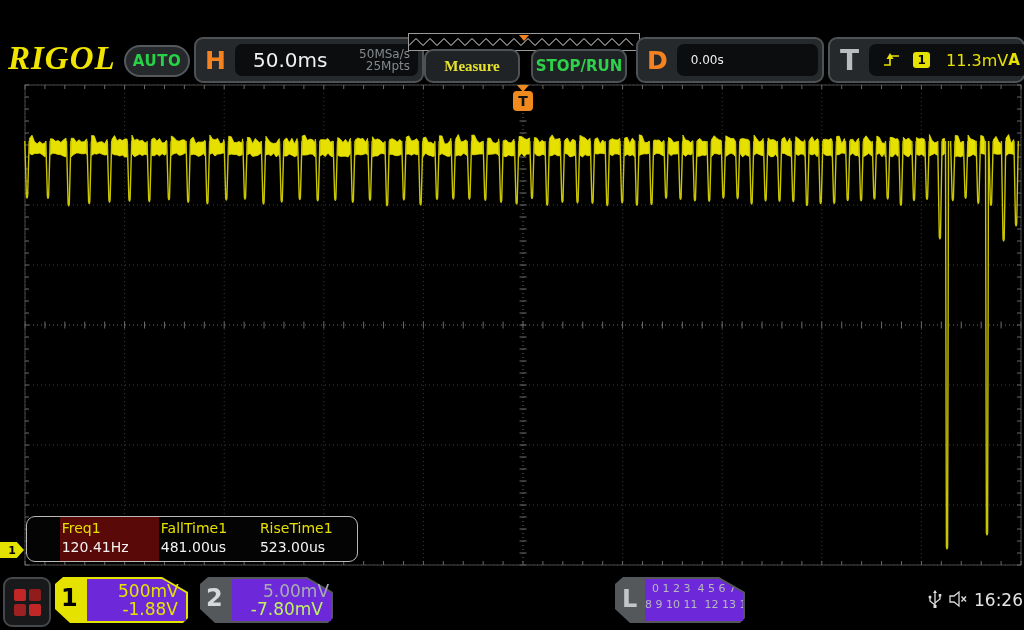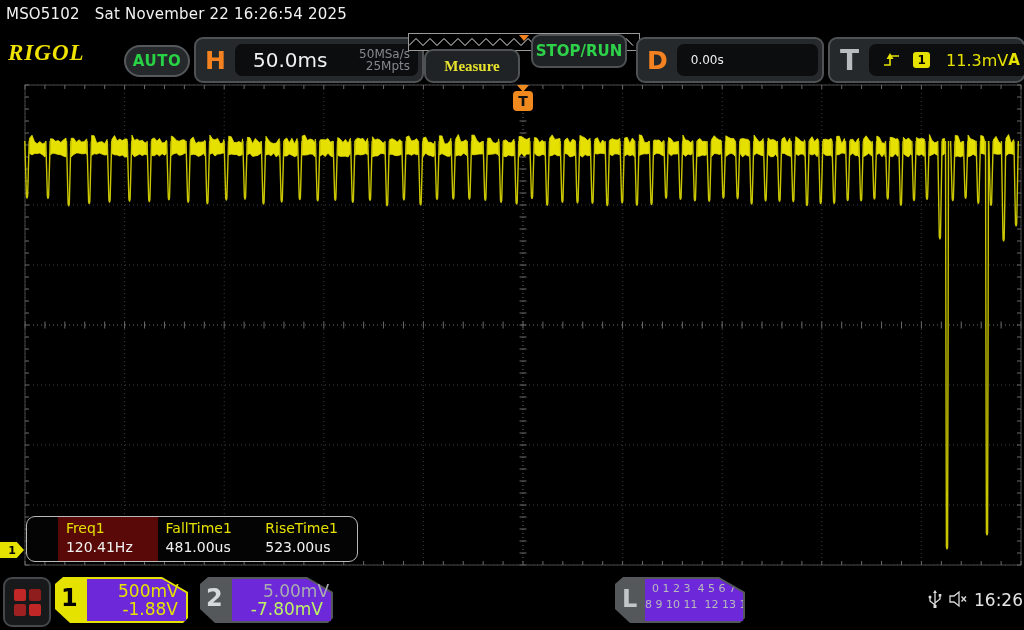--- a/index.html
+++ b/index.html
@@ -6,38 +6,38 @@
   #screen{position:relative;width:1024px;height:630px;background:#000;overflow:hidden;
           font-family:"DejaVu Sans","Liberation Sans",sans-serif;color:#e8e8e8;}
   .abs{position:absolute;}
 
   
   #titlebar{left:6px;top:5px;font-size:15px;color:#f2f2f2;letter-spacing:.2px;}
   #titlebar span{margin-right:10px;}
 
   
   #brand{left:8px;top:40px;font-family:"Liberation Serif","DejaVu Serif",serif;
-         font-style:italic;font-weight:bold;font-size:23px;color:#f0e400;letter-spacing:1px;}
+         font-style:italic;font-weight:bold;font-size:33px;color:#f0e400;letter-spacing:1px;}
   #auto-pill{left:124px;top:45px;width:62px;height:28px;border-radius:16px;
              background:#26292b;border:2px solid #55595c;display:flex;align-items:center;justify-content:center;}
   #auto-pill span{color:#27d245;font-weight:bold;font-size:15px;letter-spacing:.5px;}
 
   .tool-block{background:#26292b;border:2px solid #4e5254;border-radius:9px;display:flex;align-items:center;}
   .tool-letter{font-weight:bold;font-size:25px;padding:0 9px;}
   .inner-dark{background:#0b0d0e;border-radius:7px;height:32px;display:flex;align-items:center;flex:1;margin-right:4px;}
 
   #h-block{left:194px;top:37px;width:226px;height:42px;}
   #h-letter{color:#f58220;}
   #h-value{color:#f0f0f0;font-size:20px;margin-left:18px;}
   #h-rate{margin-left:auto;margin-right:8px;text-align:right;color:#85898d;font-size:12px;line-height:12px;}
 
   .tool-btn{background:#202325;border:2px solid #4e5254;border-radius:9px;
             display:flex;align-items:center;justify-content:center;font-weight:bold;font-size:15px;}
   #measure-btn{left:424px;top:49px;width:92px;height:30px;color:#e6e22e;font-family:Liberation Serif, serif;}
-  #stoprun-btn{left:531px;top:34px;width:92px;height:30px;color:#2ed24a;}
+  #stoprun-btn{left:531px;top:49px;width:92px;height:30px;color:#2ed24a;}
 
   #record-ind{left:408px;top:33px;width:230px;height:16px;background:#000;border:1px solid #9a9a9a;}
   #d-block{left:636px;top:37px;width:184px;height:42px;}
   #d-letter{color:#f58220;}
   #d-value{color:#f0f0f0;font-size:12px;margin-left:14px;}
 
   #t-block{left:828px;top:37px;width:193px;height:42px;}
   #t-letter{color:#b9bdbf;font-size:28px;padding:0 10px;}
   #t-badge{width:17px;height:16px;background:#e6e200;color:#000;border-radius:3px;
            font-size:12px;font-weight:bold;display:flex;align-items:center;justify-content:center;margin-left:12px;}
@@ -50,21 +50,21 @@
             border-right:6px solid transparent;border-top:7px solid #f08a1e;}
   #trig-shield{position:absolute;left:0;top:6px;width:20px;height:20px;background:#f08a1e;border-radius:4px;
                color:#111;font-weight:bold;font-size:14px;display:flex;align-items:center;justify-content:center;}
   #ch1-marker{left:0;top:542px;width:24px;height:16px;background:#e6e200;color:#000;font-size:11px;font-weight:bold;
               display:flex;align-items:center;justify-content:center;
               clip-path:polygon(0 0,70% 0,100% 50%,70% 100%,0 100%);}
 
   
   #meas-panel{left:26px;top:516px;width:330px;height:44px;background:rgba(4,4,4,.92);
               border:1.5px solid #b9b9b9;border-radius:9px;display:flex;overflow:hidden;}
-  .meas-cell{padding:3px 0 0 8px;width:98px;}
+  .meas-cell{padding:3px 0 0 2px;width:98px;}
   .meas-cell .mlabel{color:#e6e000;font-size:14px;}
   .meas-cell .mvalue{color:#f2f2f2;font-size:14px;margin-top:3px;}
   #meas-spacer{width:33px;}
   .meas-selected{background:#5a0909;}
 
   
   #grid-btn{left:3px;top:577px;width:44px;height:46px;background:#17191a;border:2px solid #44484a;border-radius:9px;
             display:grid;grid-template-columns:12px 12px;grid-template-rows:12px 12px;gap:3px;place-content:center;}
   #grid-btn div{border-radius:2px;}
 
@@ -395,24 +395,20 @@
       <line x1="25" y1="541" x2="29" y2="541" stroke="#6a6a6a" stroke-width="1"></line>
       <line x1="1017" y1="541" x2="1021" y2="541" stroke="#6a6a6a" stroke-width="1"></line>
       <line x1="25" y1="553" x2="29" y2="553" stroke="#6a6a6a" stroke-width="1"></line>
       <line x1="1017" y1="553" x2="1021" y2="553" stroke="#6a6a6a" stroke-width="1"></line>
       <line x1="25" y1="565" x2="29" y2="565" stroke="#6a6a6a" stroke-width="1"></line>
       <line x1="1017" y1="565" x2="1021" y2="565" stroke="#6a6a6a" stroke-width="1"></line>
       <path d="M29.4,138.4L32.0,135.2L34.6,141.9L37.2,143.8L39.8,141.6L42.4,143.8L45.0,142.9L45.6,141.1L45.6,155.7L45.0,157.0L42.4,154.8L39.8,153.1L37.2,153.6L34.6,153.4L32.0,154.9L29.4,153.3ZM50.4,138.8L53.0,139.0L55.6,141.3L58.2,140.6L60.8,142.4L63.4,139.9L66.0,138.1L66.3,143.7L66.3,153.7L66.0,156.9L63.4,156.1L60.8,154.8L58.2,154.4L55.6,153.7L53.0,153.1L50.4,154.8ZM71.1,138.3L73.7,138.2L76.3,142.3L78.9,139.7L81.5,141.9L84.1,141.7L86.7,138.8L86.8,141.0L86.8,154.7L86.7,153.0L84.1,153.7L81.5,153.8L78.9,153.1L76.3,153.0L73.7,154.6L71.1,156.9ZM91.6,135.5L94.2,135.8L96.8,143.2L99.4,142.0L102.0,141.7L104.6,143.7L107.1,139.4L107.1,154.7L104.6,155.0L102.0,154.1L99.4,153.0L96.8,154.1L94.2,153.7L91.6,155.4ZM111.9,139.3L114.5,135.6L117.1,140.9L119.7,139.1L122.3,140.6L124.9,139.0L127.1,139.0L127.1,156.9L124.9,157.0L122.3,155.1L119.7,156.0L117.1,154.9L114.5,154.8L111.9,153.6ZM131.9,135.1L134.5,140.4L137.1,139.0L139.7,141.0L142.3,140.2L144.9,142.7L146.9,142.8L146.9,154.9L144.9,154.2L142.3,155.6L139.7,154.1L137.1,155.4L134.5,156.8L131.9,153.5ZM151.7,139.3L154.3,137.9L156.9,141.2L159.5,138.5L162.1,143.0L164.7,142.6L166.5,140.1L166.5,153.3L164.7,155.3L162.1,153.7L159.5,156.0L156.9,153.9L154.3,155.8L151.7,155.4ZM171.3,136.0L173.9,137.4L176.5,140.4L179.1,141.3L181.7,140.0L184.3,139.8L185.8,141.4L185.8,153.1L184.3,153.5L181.7,154.9L179.1,155.3L176.5,153.1L173.9,153.7L171.3,155.6ZM190.6,139.5L193.2,137.1L195.8,143.6L198.4,141.9L201.0,142.2L203.6,141.7L205.0,140.3L205.0,155.8L203.6,153.6L201.0,155.4L198.4,156.4L195.8,154.8L193.2,154.2L190.6,155.0ZM209.8,135.0L212.4,138.9L215.0,139.9L217.6,138.4L220.2,143.6L222.8,143.0L223.9,139.4L223.9,153.1L222.8,153.1L220.2,153.9L217.6,154.1L215.0,156.0L212.4,153.1L209.8,154.3ZM228.7,136.2L231.3,136.8L233.9,142.6L236.5,142.4L239.1,141.6L241.7,143.0L242.6,138.8L242.6,154.1L241.7,155.1L239.1,155.9L236.5,154.5L233.9,154.5L231.3,154.1L228.7,154.8ZM247.4,137.3L250.0,137.8L252.6,143.7L255.2,138.6L257.8,141.1L260.4,143.5L261.1,141.2L261.1,153.4L260.4,153.6L257.8,155.4L255.2,155.9L252.6,156.4L250.0,153.4L247.4,154.8ZM265.9,136.2L268.5,140.1L271.1,142.8L273.7,143.5L276.3,143.1L278.9,139.0L279.3,138.6L279.3,156.7L278.9,154.0L276.3,157.0L273.7,153.1L271.1,155.7L268.5,154.3L265.9,155.0ZM284.1,140.0L286.7,138.0L289.3,142.8L291.9,138.3L294.5,143.9L297.1,138.5L297.4,142.7L297.4,154.2L297.1,155.5L294.5,156.7L291.9,155.2L289.3,154.1L286.7,156.0L284.1,155.9ZM302.2,136.1L304.8,135.1L307.4,140.6L310.0,139.0L312.6,139.8L315.2,143.0L315.3,139.1L315.3,154.1L315.2,156.9L312.6,154.2L310.0,153.9L307.4,154.8L304.8,155.1L302.2,155.0ZM320.1,139.9L322.7,139.5L325.3,139.9L327.9,138.6L330.5,142.2L332.9,141.1L332.9,156.7L330.5,156.0L327.9,153.0L325.3,156.6L322.7,154.4L320.1,155.9ZM337.7,137.6L340.3,139.2L342.9,142.4L345.5,139.4L348.1,143.3L350.4,138.2L350.4,153.2L348.1,156.9L345.5,156.2L342.9,156.3L340.3,156.4L337.7,155.3ZM355.2,140.0L357.8,138.0L360.4,139.0L363.0,138.4L365.6,142.3L367.6,138.4L367.6,154.7L365.6,153.6L363.0,154.6L360.4,154.9L357.8,154.2L355.2,155.1ZM372.4,136.7L375.0,140.0L377.6,138.9L380.2,140.1L382.8,142.9L384.7,142.6L384.7,154.2L382.8,153.5L380.2,153.8L377.6,155.9L375.0,155.9L372.4,156.8ZM389.5,139.7L392.1,138.7L394.7,139.9L397.3,142.0L399.9,139.5L401.5,141.6L401.5,154.3L399.9,155.0L397.3,155.7L394.7,155.4L392.1,154.2L389.5,154.4ZM406.3,137.1L408.9,135.9L411.5,141.1L414.1,140.4L416.7,138.7L418.2,141.2L418.2,154.4L416.7,154.8L414.1,153.7L411.5,155.2L408.9,154.0L406.3,154.2ZM423.0,138.3L425.6,137.0L428.2,142.3L430.8,142.2L433.4,143.9L434.6,142.6L434.6,155.2L433.4,156.7L430.8,155.7L428.2,155.0L425.6,153.2L423.0,156.7ZM439.4,135.8L442.0,135.9L444.6,144.0L447.2,143.7L449.8,140.9L450.9,138.3L450.9,154.2L449.8,156.3L447.2,156.3L444.6,154.9L442.0,153.6L439.4,155.0ZM455.7,139.1L458.3,134.5L460.9,142.0L463.5,141.2L466.1,139.8L467.0,142.2L467.0,155.8L466.1,154.8L463.5,153.2L460.9,155.8L458.3,155.1L455.7,156.1ZM471.8,135.1L474.4,135.2L477.0,140.7L479.6,142.9L482.2,141.5L482.9,141.2L482.9,154.0L482.2,153.9L479.6,154.0L477.0,154.3L474.4,154.8L471.8,154.5ZM487.7,138.2L490.3,138.1L492.9,142.6L495.5,143.3L498.1,142.0L498.7,138.9L498.7,156.0L498.1,154.5L495.5,153.6L492.9,154.1L490.3,154.3L487.7,154.5ZM503.5,140.5L506.1,139.9L508.7,142.5L511.3,142.9L513.9,139.1L514.2,142.2L514.2,154.4L513.9,155.7L511.3,155.9L508.7,154.9L506.1,156.8L503.5,156.2ZM519.0,136.5L521.6,136.4L524.2,138.6L526.8,139.5L529.4,138.0L529.6,138.0L529.6,153.1L529.4,154.1L526.8,154.1L524.2,156.4L521.6,153.2L519.0,156.6ZM534.4,137.5L537.0,138.2L539.6,142.6L542.2,140.2L544.8,142.6L544.8,142.4L544.8,155.5L544.8,154.8L542.2,154.4L539.6,155.9L537.0,155.5L534.4,153.1ZM549.6,138.2L552.2,134.9L554.8,139.4L557.4,139.0L560.0,138.6L560.0,155.7L557.4,155.7L554.8,154.0L552.2,155.4L549.6,156.0ZM564.8,140.1L567.4,138.0L570.0,143.2L572.6,139.2L575.1,140.5L575.1,155.2L572.6,156.2L570.0,156.9L567.4,154.1L564.8,153.4ZM579.9,135.4L582.5,136.7L585.1,138.0L587.7,140.6L590.1,138.3L590.1,155.2L587.7,155.8L585.1,154.5L582.5,157.0L579.9,155.2ZM594.9,139.1L597.5,137.7L600.1,143.9L602.7,140.0L604.9,142.9L604.9,153.8L602.7,153.5L600.1,153.2L597.5,154.1L594.9,153.5ZM609.7,140.1L612.3,138.7L614.9,139.8L617.5,140.0L619.8,138.4L619.8,154.7L617.5,154.0L614.9,153.8L612.3,155.7L609.7,154.2ZM624.6,138.0L627.2,137.3L629.8,143.4L632.4,138.1L634.5,140.9L634.5,156.8L632.4,154.7L629.8,155.8L627.2,154.3L624.6,156.0ZM639.3,134.8L641.9,135.6L644.5,142.4L647.1,142.6L649.1,141.0L649.1,153.3L647.1,153.9L644.5,153.8L641.9,154.3L639.3,155.4ZM653.9,140.0L656.5,140.2L659.1,140.0L661.7,142.8L663.7,140.4L663.7,155.9L661.7,155.0L659.1,153.4L656.5,153.3L653.9,154.9ZM668.5,137.5L671.1,138.9L673.7,142.6L676.3,141.8L678.1,141.7L678.1,153.7L676.3,154.1L673.7,154.0L671.1,155.6L668.5,153.2ZM682.9,135.0L685.5,140.0L688.1,140.4L690.7,142.7L692.5,140.6L692.5,153.2L690.7,155.0L688.1,154.0L685.5,156.3L682.9,153.8ZM697.3,140.4L699.9,138.4L702.5,141.4L705.1,141.3L706.8,142.1L706.8,154.6L705.1,155.4L702.5,155.1L699.9,156.1L697.3,156.4ZM711.6,139.5L714.2,135.7L716.8,138.4L719.4,139.9L721.0,140.1L721.0,153.8L719.4,154.4L716.8,153.7L714.2,153.6L711.6,156.6ZM725.8,135.8L728.4,137.3L731.0,138.6L733.6,138.4L735.2,141.1L735.2,156.3L733.6,154.5L731.0,153.1L728.4,154.6L725.8,156.4ZM740.0,139.3L742.6,138.5L745.2,139.1L747.8,139.4L749.2,140.6L749.2,156.3L747.8,155.8L745.2,154.6L742.6,156.9L740.0,153.3ZM754.0,135.1L756.6,138.6L759.2,141.9L761.8,140.8L763.2,138.5L763.2,155.7L761.8,155.6L759.2,154.4L756.6,153.2L754.0,155.1ZM768.0,137.9L770.6,139.9L773.2,139.5L775.8,140.9L777.1,143.6L777.1,156.7L775.8,154.2L773.2,156.7L770.6,156.7L768.0,154.5ZM781.9,139.1L784.5,137.2L787.1,143.0L789.7,138.3L790.9,142.9L790.9,156.4L789.7,156.0L787.1,155.1L784.5,153.5L781.9,153.2ZM795.7,136.7L798.3,138.6L800.9,141.1L803.5,142.2L804.6,139.7L804.6,156.3L803.5,154.3L800.9,153.9L798.3,155.4L795.7,153.8ZM809.4,140.2L812.0,136.7L814.6,141.7L817.2,138.6L818.3,139.6L818.3,153.4L817.2,156.8L814.6,153.7L812.0,155.0L809.4,153.7ZM823.1,139.5L825.7,139.2L828.3,140.0L830.9,138.6L831.8,139.2L831.8,156.5L830.9,155.1L828.3,155.5L825.7,155.2L823.1,153.1ZM836.6,136.5L839.2,136.1L841.8,143.7L844.4,138.5L845.3,143.0L845.3,154.2L844.4,153.3L841.8,153.0L839.2,154.5L836.6,154.9ZM850.1,139.7L852.7,139.2L855.3,143.0L857.9,138.8L858.7,138.4L858.7,156.9L857.9,155.4L855.3,155.6L852.7,153.3L850.1,155.2ZM863.5,139.2L866.1,135.8L868.7,139.4L871.3,142.2L872.0,143.9L872.0,155.7L871.3,155.6L868.7,153.3L866.1,155.3L863.5,156.7ZM876.8,136.0L879.4,137.5L882.0,142.9L884.6,143.2L885.3,142.8L885.3,157.0L884.6,153.2L882.0,156.8L879.4,153.2L876.8,154.6ZM890.1,137.3L892.7,137.6L895.3,139.0L897.9,138.8L898.5,141.3L898.5,153.5L897.9,156.4L895.3,153.7L892.7,156.8L890.1,156.1ZM903.3,137.2L905.9,140.1L908.5,138.0L911.1,140.8L911.6,143.2L911.6,155.1L911.1,153.2L908.5,156.9L905.9,155.6L903.3,153.5ZM916.4,137.6L919.0,139.1L921.6,138.4L924.2,139.0L924.6,140.9L924.6,154.8L924.2,156.4L921.6,154.3L919.0,155.4L916.4,154.2ZM929.4,134.5L932.0,140.4L934.6,142.7L937.2,142.0L937.5,143.1L937.5,155.2L937.2,155.3L934.6,153.5L932.0,154.7L929.4,156.0ZM942.3,139.1L944.6,138.5L944.6,153.7L942.3,155.4ZM955.2,135.4L957.8,135.8L960.4,142.8L963.0,141.2L963.2,141.4L963.2,156.6L963.0,155.6L960.4,156.9L957.8,156.1L955.2,156.5ZM968.0,135.0L970.6,138.9L973.2,139.7L975.8,141.4L975.9,140.8L975.9,155.4L975.8,155.9L973.2,154.3L970.6,155.9L968.0,156.8ZM980.7,135.5L983.3,136.3L984.6,140.8L984.6,154.4L983.3,153.9L980.7,153.3ZM993.4,139.7L996.0,136.4L998.6,141.5L1001.2,144.0L1001.2,153.8L998.6,154.3L996.0,154.0L993.4,153.5ZM1006.0,138.3L1008.6,134.5L1011.2,143.3L1013.7,139.6L1013.7,154.6L1011.2,153.7L1008.6,153.7L1006.0,155.5Z" fill="#e6e000" stroke="#e6e000" stroke-width="0.8" stroke-linejoin="round"></path>
       <path d="M24.8,141 L26.4,196.1 Q27,200.0936380252242 27.6,196.1 L29.2,141 M45.8,141 L47.4,196.5 Q47.97710843373494,200.4956660605967 48.6,196.5 L50.2,141 M66.5,141 L68.1,203.8 Q68.71411743358978,207.81526106223464 69.3,203.8 L70.9,141 M87.0,141 L88.6,201.6 Q89.21377512561496,205.59222964569926 89.8,201.6 L91.4,141 M107.3,141 L108.9,200.2 Q109.47879818140612,204.1715621482581 110.1,200.2 L111.7,141 M127.3,141 L128.9,199.2 Q129.51187217812497,203.24417350441217 130.1,199.2 L131.7,141 M147.1,141 L148.7,199.7 Q149.31565195439944,203.72986106015742 149.9,199.7 L151.5,141 M166.7,141 L168.3,197.9 Q168.8927619621503,201.91940148733556 169.5,197.9 L171.1,141 M186.0,141 L187.6,200.4 Q188.24579661439074,204.42660483159125 188.8,200.4 L190.4,141 M205.2,141 L206.8,201.8 Q207.3773206290453,205.83857671916485 208.0,201.8 L209.6,141 M224.1,141 L225.7,198.1 Q226.28986936883334,202.06252448819578 226.9,198.1 L228.5,141 M242.8,141 L244.4,197.2 Q244.98594917726234,201.2475869115442 245.6,197.2 L247.2,141 M261.3,141 L262.9,202.1 Q263.4680377107756,206.1127190925181 264.1,202.1 L265.7,141 M279.5,141 L281.1,200.1 Q281.7385842670981,204.1472203657031 282.3,200.1 L283.9,141 M297.6,141 L299.2,197.6 Q299.8000101098241,201.5770980808884 300.4,197.6 L302.0,141 M315.5,141 L317.1,198.9 Q317.65470878928994,202.94366874732077 318.3,198.9 L319.9,141 M333.1,141 L334.7,198.3 Q335.30504645977396,202.34597870334983 335.9,198.3 L337.5,141 M350.6,141 L352.2,200.3 Q352.7533621930657,204.2779162041843 353.4,200.3 L355.0,141 M367.8,141 L369.4,198.4 Q370.0019682884463,202.37064198590815 370.6,198.4 L372.2,141 M384.9,141 L386.5,203.8 Q387.0531505791207,207.82356883585453 387.7,203.8 L389.3,141 M401.7,141 L403.3,198.0 Q403.9091687351428,201.98026875406504 404.5,198.0 L406.1,141 M418.4,141 L420.0,203.0 Q420.5722565628731,207.022236764431 421.2,203.0 L422.8,141 M434.8,141 L436.4,197.5 Q437.0446223010089,201.52633367478848 437.6,197.5 L439.2,141 M451.1,141 L452.7,197.1 Q453.3284489132263,201.14925908856094 453.9,197.1 L455.5,141 M467.2,141 L468.8,197.2 Q469.4258943774725,201.2371522411704 470.0,197.2 L471.6,141 M483.1,141 L484.7,198.3 Q485.3390919719472,202.3276097048074 485.9,198.3 L487.5,141 M498.9,141 L500.5,200.4 Q501.07015055781045,204.38321145251393 501.7,200.4 L503.3,141 M514.4,141 L516.0,202.1 Q516.6211548586548,206.0949895605445 517.2,202.1 L518.8,141 M529.8,141 L531.4,196.6 Q531.9941657367787,200.59614472091198 532.6,196.6 L534.2,141 M545.0,141 L546.6,203.3 Q547.2417900728497,207.3035256639123 547.8,203.3 L549.4,141 M560.2,141 L561.8,200.4 Q562.4006230222246,204.42968598380685 563.0,200.4 L564.6,141 M575.3,141 L576.9,201.0 Q577.4711816431795,204.97299867123365 578.1,201.0 L579.7,141 M590.3,141 L591.9,201.4 Q592.4539799830084,205.4407272618264 593.1,201.4 L594.7,141 M605.1,141 L606.7,203.7 Q607.3495290955572,207.72791763022542 607.9,203.7 L609.5,141 M620.0,141 L621.6,201.0 Q622.1583370586553,204.99504515342414 622.8,201.0 L624.4,141 M634.7,141 L636.3,203.4 Q636.8809089914463,207.36963888071477 637.5,203.4 L639.1,141 M649.3,141 L650.9,202.6 Q651.5177470716166,206.621027873829 652.1,202.6 L653.7,141 M663.9,141 L665.5,196.3 Q666.0693505525248,200.3198277913034 666.7,196.3 L668.3,141 M678.3,141 L679.9,197.4 Q680.536215780231,201.39953237585723 681.1,197.4 L682.7,141 M692.7,141 L694.3,198.9 Q694.9188362104264,202.8558481130749 695.5,198.9 L697.1,141 M707.0,141 L708.6,199.4 Q709.2177024252653,203.40252579562366 709.8,199.4 L711.4,141 M721.2,141 L722.8,196.2 Q723.4333021500981,200.16140891425312 724.0,196.2 L725.6,141 M735.4,141 L737.0,196.7 Q737.5661202701076,200.70484988205135 738.2,196.7 L739.8,141 M749.4,141 L751.0,202.1 Q751.616638846848,206.14412684552372 752.2,202.1 L753.8,141 M763.4,141 L765.0,199.0 Q765.5853371346876,202.9517544414848 766.2,199.0 L767.8,141 M777.3,141 L778.9,199.4 Q779.4726915971563,203.4137256294489 780.1,199.4 L781.7,141 M791.1,141 L792.7,199.7 Q793.2791759231969,203.74930102564394 793.9,199.7 L795.5,141 M804.8,141 L806.4,203.6 Q807.0052610433229,207.569769365713 807.6,203.6 L809.2,141 M818.5,141 L820.1,201.6 Q820.6514151456811,205.62624868750572 821.3,201.6 L822.9,141 M832.0,141 L833.6,201.5 Q834.2181036920215,205.5063797403127 834.8,201.5 L836.4,141 M845.5,141 L847.1,198.6 Q847.705789433574,202.6451833937317 848.3,198.6 L849.9,141 M858.9,141 L860.5,198.9 Q861.1149324268323,202.85067618638277 861.7,198.9 L863.3,141 M872.2,141 L873.8,197.1 Q874.4459900492463,201.1103296391666 875.0,197.1 L876.6,141 M885.5,141 L887.1,197.1 Q887.699417014823,201.06634608097374 888.3,197.1 L889.9,141 M898.7,141 L900.3,203.3 Q900.8756653896363,207.30427894555032 901.5,203.3 L903.1,141 M911.8,141 L913.4,198.6 Q913.9751846072469,202.5794157013297 914.6,198.6 L916.2,141 M924.8,141 L926.4,197.5 Q926.998421484032,201.52300421521068 927.6,197.5 L929.2,141 M937.7,141 L939.3,237.0 Q939.9458202344262,241 940.5,237.0 L942.1,141 M945.5,141 L946.4,547.0 Q947,551 947.6,547.0 L948.5,141 M950.6,141 L952.2,198.7 Q952.817822486073,202.69416743144393 953.4,198.7 L955.0,141 M963.4,141 L965.0,196.3 Q965.6148672948891,200.34905067272484 966.2,196.3 L967.8,141 M976.1,141 L977.7,201.5 Q978.3373911600394,205.4740302171558 978.9,201.5 L980.5,141 M985.5,141 L986.4,533.0 Q987,537 987.6,533.0 L988.5,141 M988.8,141 L990.4,203.4 Q990.9858280388263,207.37097417749465 991.6,203.4 L993.2,141 M1001.4,141 L1003.0,239.0 Q1003.5606093614917,243 1004.2,239.0 L1005.8,141 M1013.9,141 L1015.5,224.0 Q1016.0621640459328,228 1016.7,224.0 L1018.3,141 " fill="none" stroke="#c9c500" stroke-width="1.4" stroke-linejoin="round"></path>
     </svg>
 
-  <div id="titlebar" class="abs">
-    <span>MSO5102</span>
-    <span>Sat November 22 16:26:54 2025</span>
-  </div>
 
   <div id="brand" class="abs">RIGOL</div>
 
   <div id="auto-pill" class="abs">
     <span>AUTO</span>
   </div>
 
   <div id="h-block" class="abs tool-block">
     <span id="h-letter" class="tool-letter">H</span>
     <div class="inner-dark">

